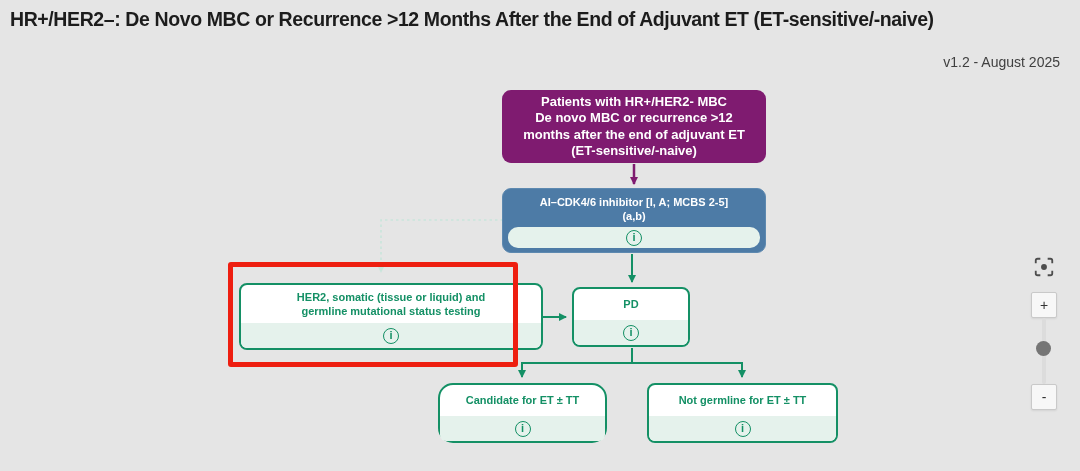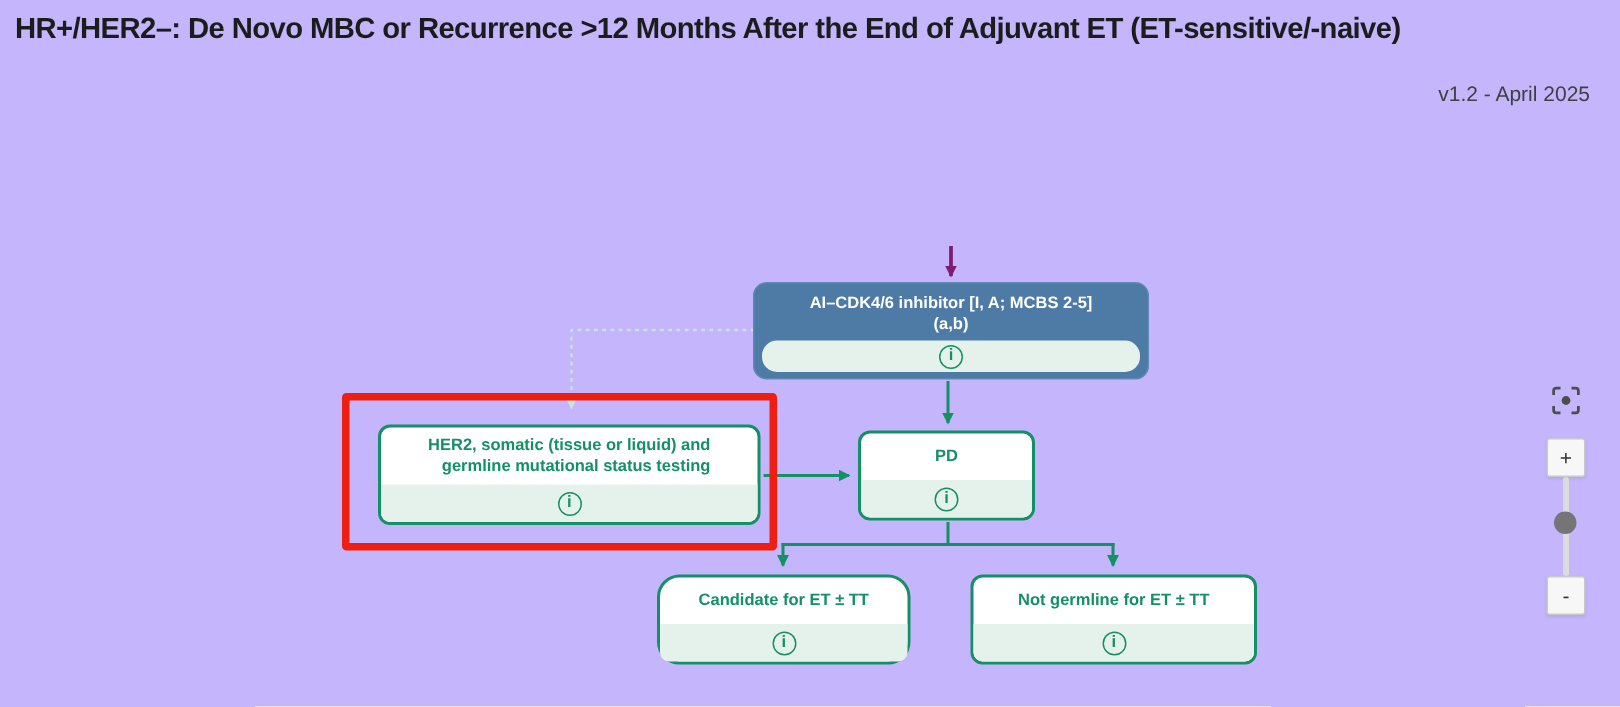--- a/index.html
+++ b/index.html
@@ -1,19 +1,19 @@
 <!DOCTYPE html>
 <html><head>
 <meta charset="utf-8">
 <style>
   html,body{margin:0;padding:0;background:#ffffff;}
   .page{
     position:relative;
     width:1080px;height:471px;
-    background:#c4b5fd;
+    background:#e5e5e5;
     font-family:"Liberation Sans", sans-serif;
     overflow:hidden;
   }
   .page-title{
     position:absolute;left:10px;top:8px;margin:0;
     font-size:19.5px;font-weight:bold;color:#1c1c1c;
     letter-spacing:-0.4px;white-space:nowrap;
   }
   .version{
     position:absolute;right:20px;top:54px;
@@ -46,21 +46,21 @@
     display:flex;align-items:center;justify-content:center;cursor:pointer;
   }
   .green-box{
     background:#ffffff;border:2px solid #149065;border-radius:8px;color:#149065;
   }
   .green-box .box-text{color:#149065;}
   .green-strip{
     height:25px;background:#e5f2ec;border-radius:0 0 6px 6px;
     display:flex;align-items:center;justify-content:center;cursor:pointer;
   }
-  .testing-box{left:252px;top:283px;width:255px;height:67px;text-align:right;}
+  .testing-box{left:239px;top:283px;width:304px;height:67px;}
   .pd-box{left:572px;top:287px;width:118px;height:60px;}
   .candidate-box{left:438px;top:383px;width:169px;height:60px;border-radius:15px;}
   .not-candidate-box{left:647px;top:383px;width:191px;height:60px;}
   .highlight-rect{
     position:absolute;left:228px;top:262px;width:290px;height:105px;
     box-sizing:border-box;border:5px solid #ee1e10;border-radius:3px;
     pointer-events:none;
   }
   .info-icon{
     width:16px;height:16px;border:1.5px solid #149065;border-radius:50%;
@@ -90,21 +90,21 @@
     position:absolute;left:1036px;top:341px;width:15px;height:15px;
     background:#757575;border-radius:50%;cursor:grab;
   }
 </style>
 </head>
 <body>
 
 <div class="page">
 
   <h1 class="page-title">HR+/HER2–: De Novo MBC or Recurrence &gt;12 Months After the End of Adjuvant ET (ET-sensitive/-naive)</h1>
-  <div class="version">v1.2 - April 2025</div>
+  <div class="version">v1.2 - August 2025</div>
 
   <svg class="arrows" width="1080" height="471" viewBox="0 0 1080 471">
     <defs>
       <marker id="ah-green" markerWidth="10" markerHeight="10" refX="7" refY="4" orient="auto" markerUnits="userSpaceOnUse">
         <path d="M0,0 L8,4 L0,8 Z" fill="#149065"></path>
       </marker>
       <marker id="ah-purple" markerWidth="10" markerHeight="10" refX="7" refY="4" orient="auto" markerUnits="userSpaceOnUse">
         <path d="M0,0 L8,4 L0,8 Z" fill="#7f1b70"></path>
       </marker>
       <marker id="ah-mint" markerWidth="10" markerHeight="10" refX="7" refY="4" orient="auto" markerUnits="userSpaceOnUse">
@@ -119,20 +119,26 @@
     <path d="M632,254 V282" stroke="#149065" stroke-width="2" fill="none" marker-end="url(#ah-green)"></path>
 
     <path d="M509,317 H566" stroke="#149065" stroke-width="2" fill="none" marker-end="url(#ah-green)"></path>
 
     <path d="M632,348 V363" stroke="#149065" stroke-width="2" fill="none"></path>
     <path d="M521,363 H743" stroke="#149065" stroke-width="2" fill="none"></path>
     <path d="M522,362 V377" stroke="#149065" stroke-width="2" fill="none" marker-end="url(#ah-green)"></path>
     <path d="M742,362 V377" stroke="#149065" stroke-width="2" fill="none" marker-end="url(#ah-green)"></path>
   </svg>
 
+  <div class="fbox purple-box">
+    <div class="box-text">Patients with HR+/HER2- MBC
+De novo MBC or recurrence &gt;12
+months after the end of adjuvant ET
+(ET-sensitive/-naive)</div>
+  </div>
 
   <div class="fbox blue-box">
     <div class="box-text">AI–CDK4/6 inhibitor [I, A; MCBS 2-5]
 (a,b)</div>
     <div class="blue-strip">
       <span class="info-icon">i</span>
     </div>
   </div>
 
   <div class="fbox green-box testing-box">

